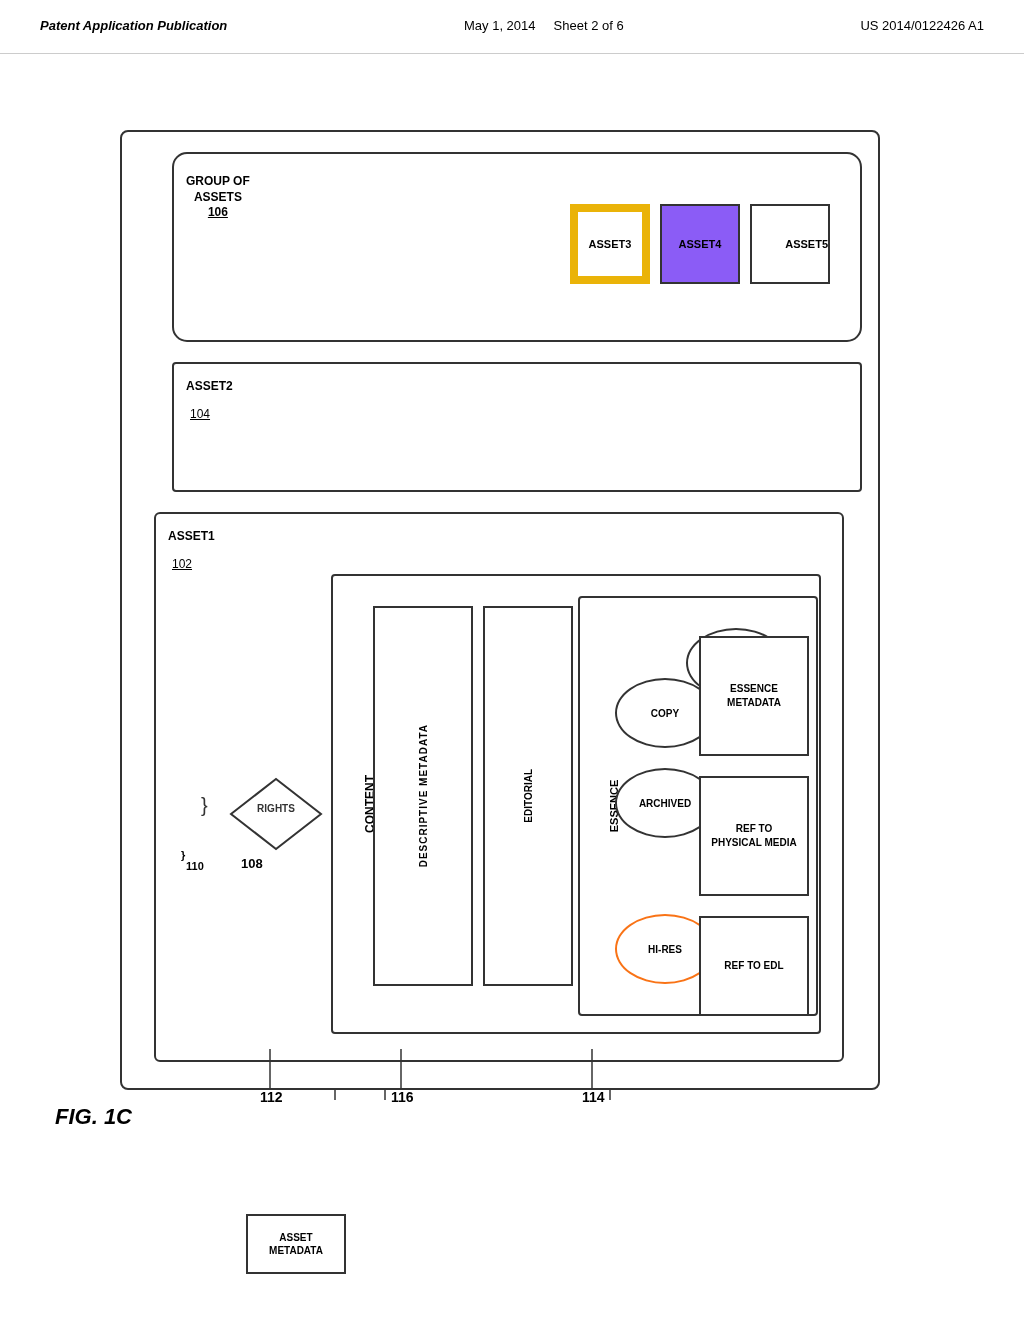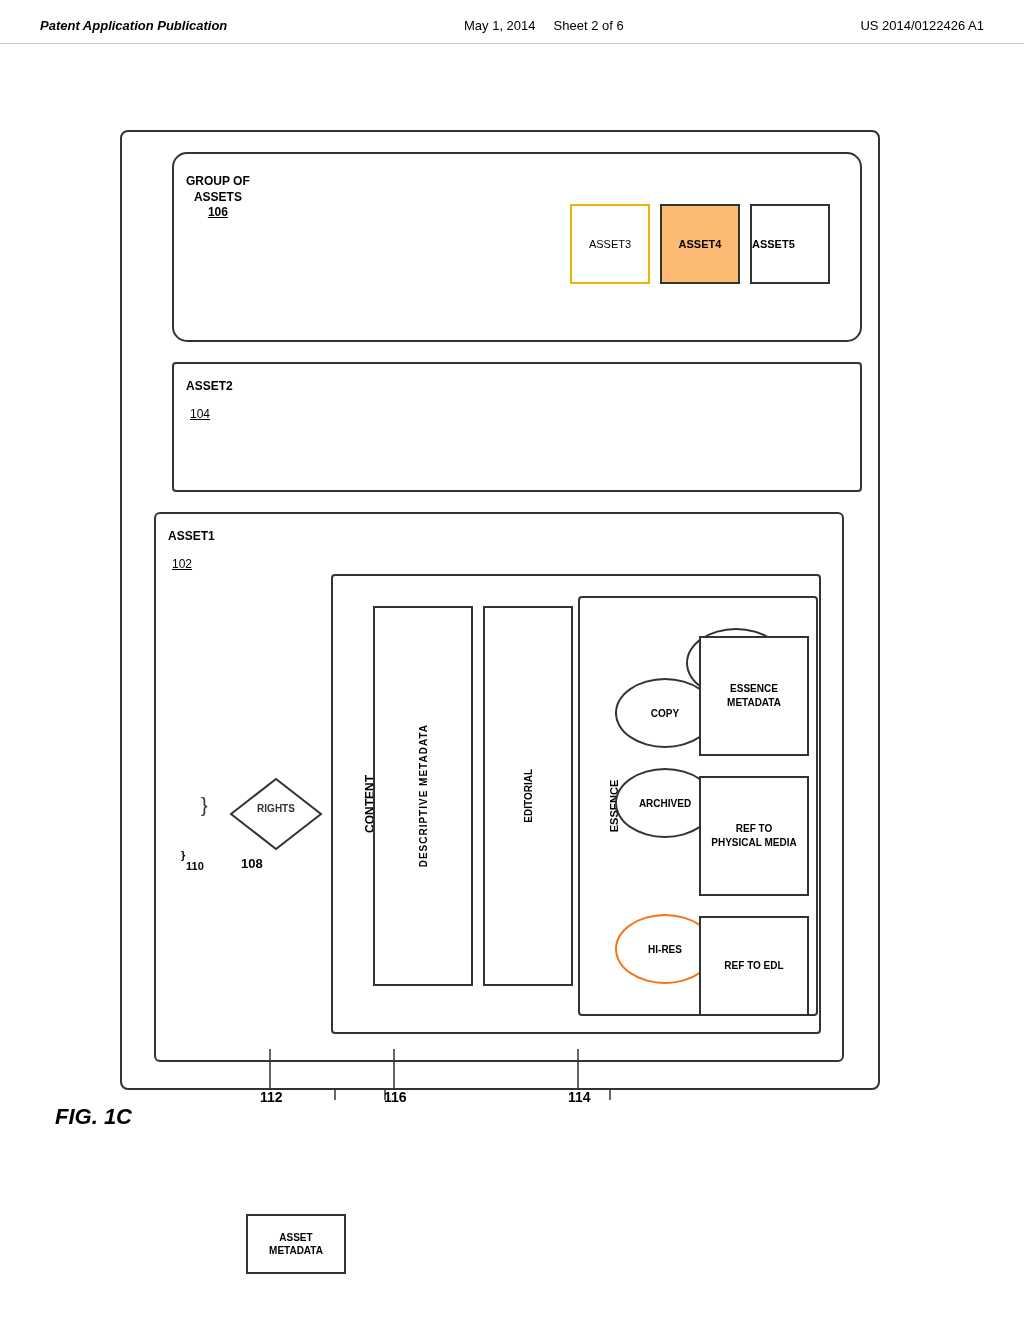--- a/index.html
+++ b/index.html
@@ -10,21 +10,21 @@
       height: 1320px;
       overflow: hidden;
       position: relative;
     }
 
     
     .header {
       display: flex;
       justify-content: space-between;
       align-items: center;
-      padding: 18px 40px 10px 40px;
+      padding: 18px 40px 20px 40px;
       border-bottom: 1px solid #ccc;
     }
     .header-left {
       font-size: 13px;
       font-weight: bold;
       font-style: italic;
     }
     .header-center {
       font-size: 13px;
     }
@@ -97,52 +97,52 @@
       text-align: center;
     }
 
     
     .asset3-box {
       position: absolute;
       top: 50px;
       right: 210px;
       width: 80px;
       height: 80px;
-      border: 2px solid #eab308;
+      border: 8px solid #eab308;
       display: flex;
       align-items: center;
       justify-content: center;
       font-size: 11px;
-      font-weight: normal;
+      font-weight: bold;
       background: #fff;
     }
     .asset4-box {
       position: absolute;
       top: 50px;
       right: 120px;
       width: 80px;
       height: 80px;
       border: 2px solid #333;
       display: flex;
       align-items: center;
       justify-content: center;
       font-size: 11px;
       font-weight: bold;
-      background: #fdba74;
+      background: #8b5cf6;
     }
     .asset5-box {
       position: absolute;
       top: 50px;
       right: 30px;
       width: 80px;
       height: 80px;
       border: 2px solid #333;
       display: flex;
       align-items: center;
-      justify-content: flex-start;
+      justify-content: flex-end;
       font-size: 11px;
       font-weight: bold;
       background: #fff;
     }
 
     
     .asset2-box {
       position: absolute;
       top: 230px;
       left: 50px;
@@ -590,21 +590,21 @@
             <span>REF TO EDL</span>
           </div>
         </div>
 
       </div>
 
     </div>
 
   </div>
 
-  <div style="position:absolute; bottom:5px; left:130px; width:600px; display:flex; gap:4px;">
+  <div style="position:absolute; bottom:5px; left:130px; width:600px; display:flex; gap:11px;">
     <div style="position:relative; width:100px;">
       <div style="font-size:14px; font-weight:bold; margin-left:10px;">112</div>
 
       <svg width="20" height="40" style="position:absolute; top:-40px; left:17px;">
         <line x1="3" y1="0" x2="3" y2="40" stroke="#333" stroke-width="1.5"></line>
       </svg>
     </div>
     <div style="position:relative; width:100px; margin-left:30px;">
       <div style="font-size:14px; font-weight:bold;">116</div>
       <svg width="20" height="40" style="position:absolute; top:-40px; left:7px;">

